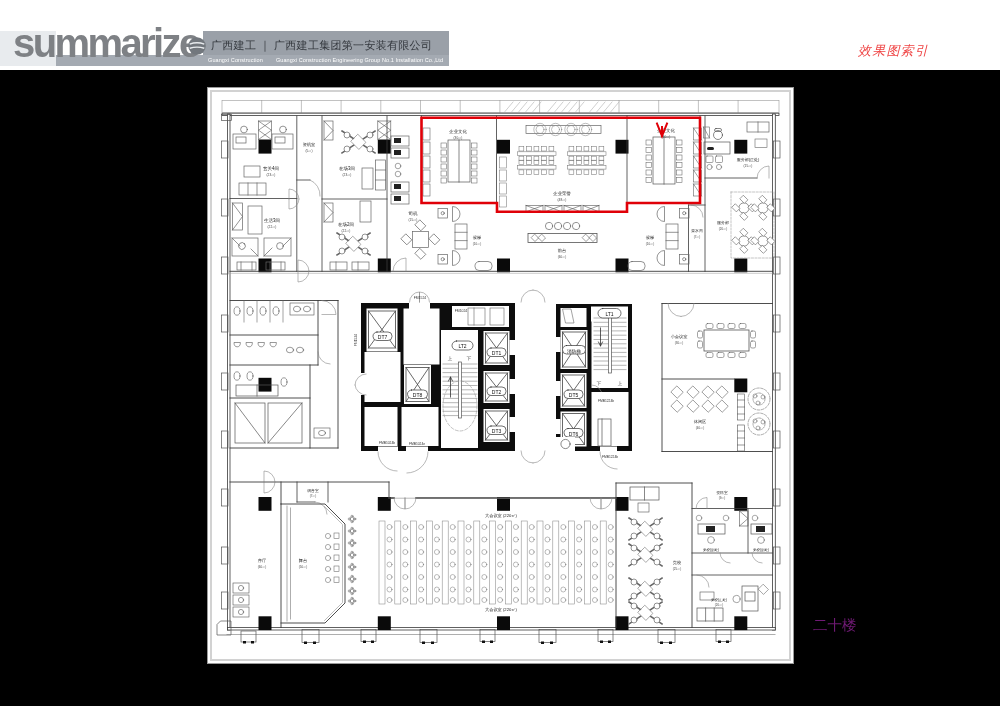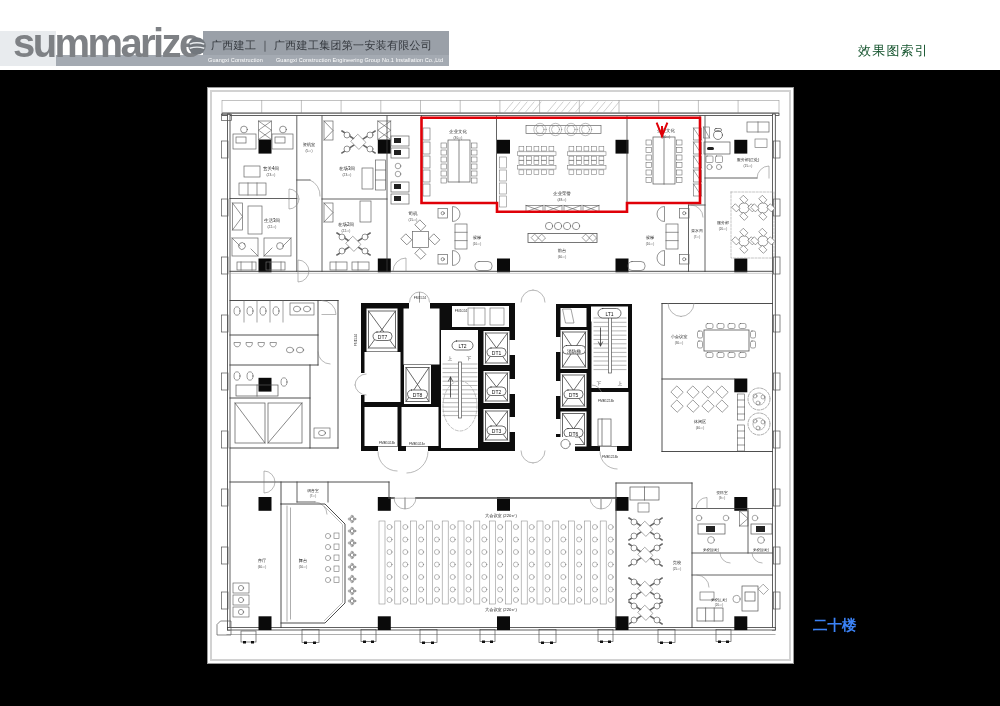--- a/index.html
+++ b/index.html
@@ -22,29 +22,29 @@
 <svg class="abs" style="left:187px;top:35.5px;" width="20" height="20" viewBox="0 0 22 22">
 <circle cx="11" cy="11" r="9.6" fill="#72777d"></circle>
 <path d="M3,9 Q11,6 19,9" stroke="#e8ebee" stroke-width="1.6" fill="none"></path>
 <path d="M3,13.5 Q11,11 19,13.5" stroke="#e8ebee" stroke-width="1.6" fill="none"></path>
 </svg>
 
 <div class="abs" style="left:211px;top:37.5px;font-size:11px;font-weight:normal;color:#33373d;letter-spacing:0.3px;">广西建工 ｜ 广西建工集团第一安装有限公司</div>
 
 <div class="abs" style="left:208px;top:57px;font-size:5.5px;color:#ffffff;letter-spacing:0.1px;">Guangxi Construction&nbsp;&nbsp;&nbsp;&nbsp;&nbsp;&nbsp;&nbsp;&nbsp;Guangxi Construction Engineering Group No.1 Installation Co.,Ltd</div>
 
-<div class="abs" style="left:858px;top:41.5px;font-size:13px;color:#14532d;letter-spacing:1.2px;">效果图索引</div>
+<div class="abs" style="left:858px;top:41.5px;font-size:13px;color:#ef4444;letter-spacing:1.2px;font-style:italic;">效果图索引</div>
 
 <div class="abs" style="left:0;top:70px;width:1000px;height:636px;background:#000;"></div>
 
 <div class="abs" style="left:207px;top:87px;width:587px;height:577px;background:#fff;border:1px solid #9a9a9a;"></div>
 
 <div class="abs" style="left:210px;top:90px;width:581px;height:571px;border:2px solid #d2d2d2;"></div>
 
-<div class="abs" style="left:813px;top:616px;font-size:14.5px;font-weight:bold;color:#3b82f6;letter-spacing:0;">二十楼</div>
+<div class="abs" style="left:813px;top:616px;font-size:14.5px;font-weight:normal;color:#701a75;letter-spacing:0;">二十楼</div>
 <svg class="abs" style="left:0;top:0;" width="1000" height="706" viewBox="0 0 1000 706">
 <defs>
 
 <g id="wc">
 <line x1="2" y1="1" x2="35" y2="23" stroke="#666" stroke-width="1.6"></line>
 <line x1="35" y1="1" x2="2" y2="23" stroke="#666" stroke-width="1.6"></line>
 <rect x="13" y="7" width="11" height="10" fill="#fff" stroke="#777" stroke-width="0.6" transform="rotate(45 18.5 12)"></rect>
 <circle cx="7" cy="5" r="3" fill="#fff" stroke="#666" stroke-width="0.7"></circle>
 <circle cx="30" cy="5" r="3" fill="#fff" stroke="#666" stroke-width="0.7"></circle>
 <circle cx="7" cy="19" r="3" fill="#fff" stroke="#666" stroke-width="0.7"></circle>

